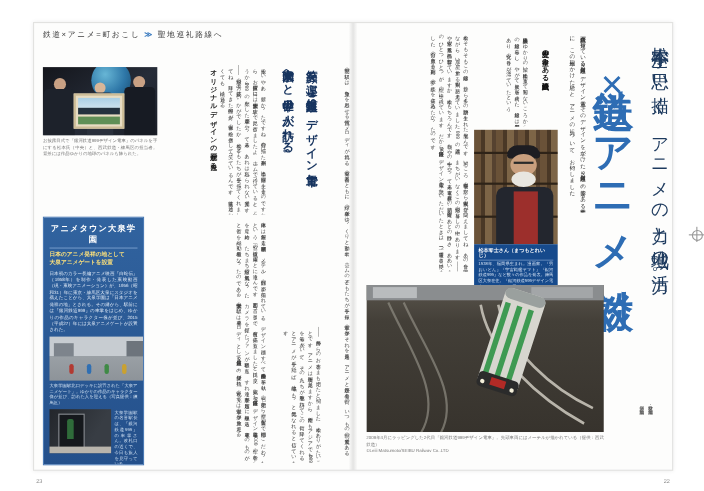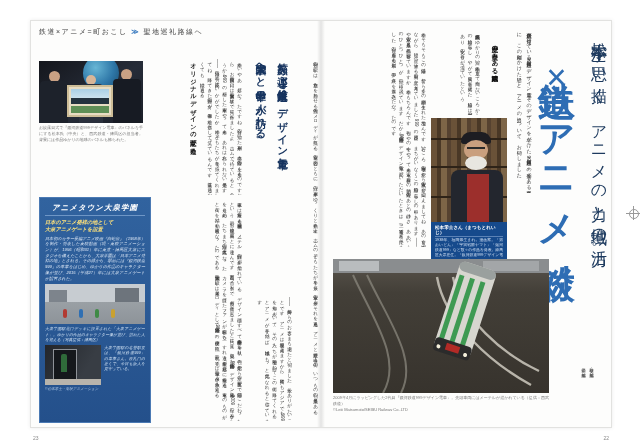--- a/index.html
+++ b/index.html
@@ -31,22 +31,22 @@
   #frame .grass{position:absolute;left:2px;bottom:2px;right:2px;height:7px;background:#5f8f56;}
   #lphoto-cap{left:8px;top:104px;width:104px;height:18px;}
   #blockA{left:120px;top:38px;width:92px;height:136px;}
   #headline{left:216px;top:34px;width:46px;height:242px;font-size:10.5px;line-height:2.05;
             color:#17345f;font-weight:600;letter-spacing:.5px;}
   #blockB{left:128px;top:178px;width:84px;height:222px;}
   #blockC{left:216px;top:276px;width:46px;height:124px;}
   #strip{left:262px;top:38px;width:26px;height:360px;}
 
   
-  #bluebox{left:8px;top:176px;width:112px;height:226px;background:linear-gradient(#31639f,#24508b);
-           border:1px solid #4b7ab4;color:#eaf1fa;padding:5px 5px;box-sizing:border-box;font-style:italic;}
+  #bluebox{left:8px;top:176px;width:92px;height:226px;background:linear-gradient(#31639f,#24508b);
+           border:1px solid #4b7ab4;color:#eaf1fa;padding:5px 5px;box-sizing:border-box;}
   #bluebox .title{font-size:7.5px;font-weight:bold;text-align:center;letter-spacing:1px;color:#ffffff;
                   border-bottom:1px solid #6e96c6;padding-bottom:2px;margin-bottom:3px;}
   #bluebox .sub{font-size:5.2px;font-weight:bold;color:#ffe27a;line-height:1.3;white-space:pre-line;margin-bottom:3px;}
   #bluebox .body{font-size:4.1px;line-height:1.4;color:#dfe9f6;text-align:justify;word-break:break-all;}
   #boxphoto1{position:relative;margin-top:3px;width:100px;height:40px;background:linear-gradient(#c7ccd1 0%,#c7ccd1 45%,#9aa0a5 45%,#8d9399);}
   #boxphoto1 .bldg{position:absolute;background:#7d848c;}
   .statue{position:absolute;bottom:6px;width:4px;height:9px;border-radius:2px;}
   #boxcap1{font-size:3.9px;line-height:1.35;color:#cfe0f2;margin-top:2px;word-break:break-all;text-align:justify;}
   #boxrow{display:flex;margin-top:3px;gap:3px;}
   #boxphoto2{position:relative;width:56px;height:40px;background:linear-gradient(120deg,#23262b,#383d44 70%);flex:0 0 auto;}

